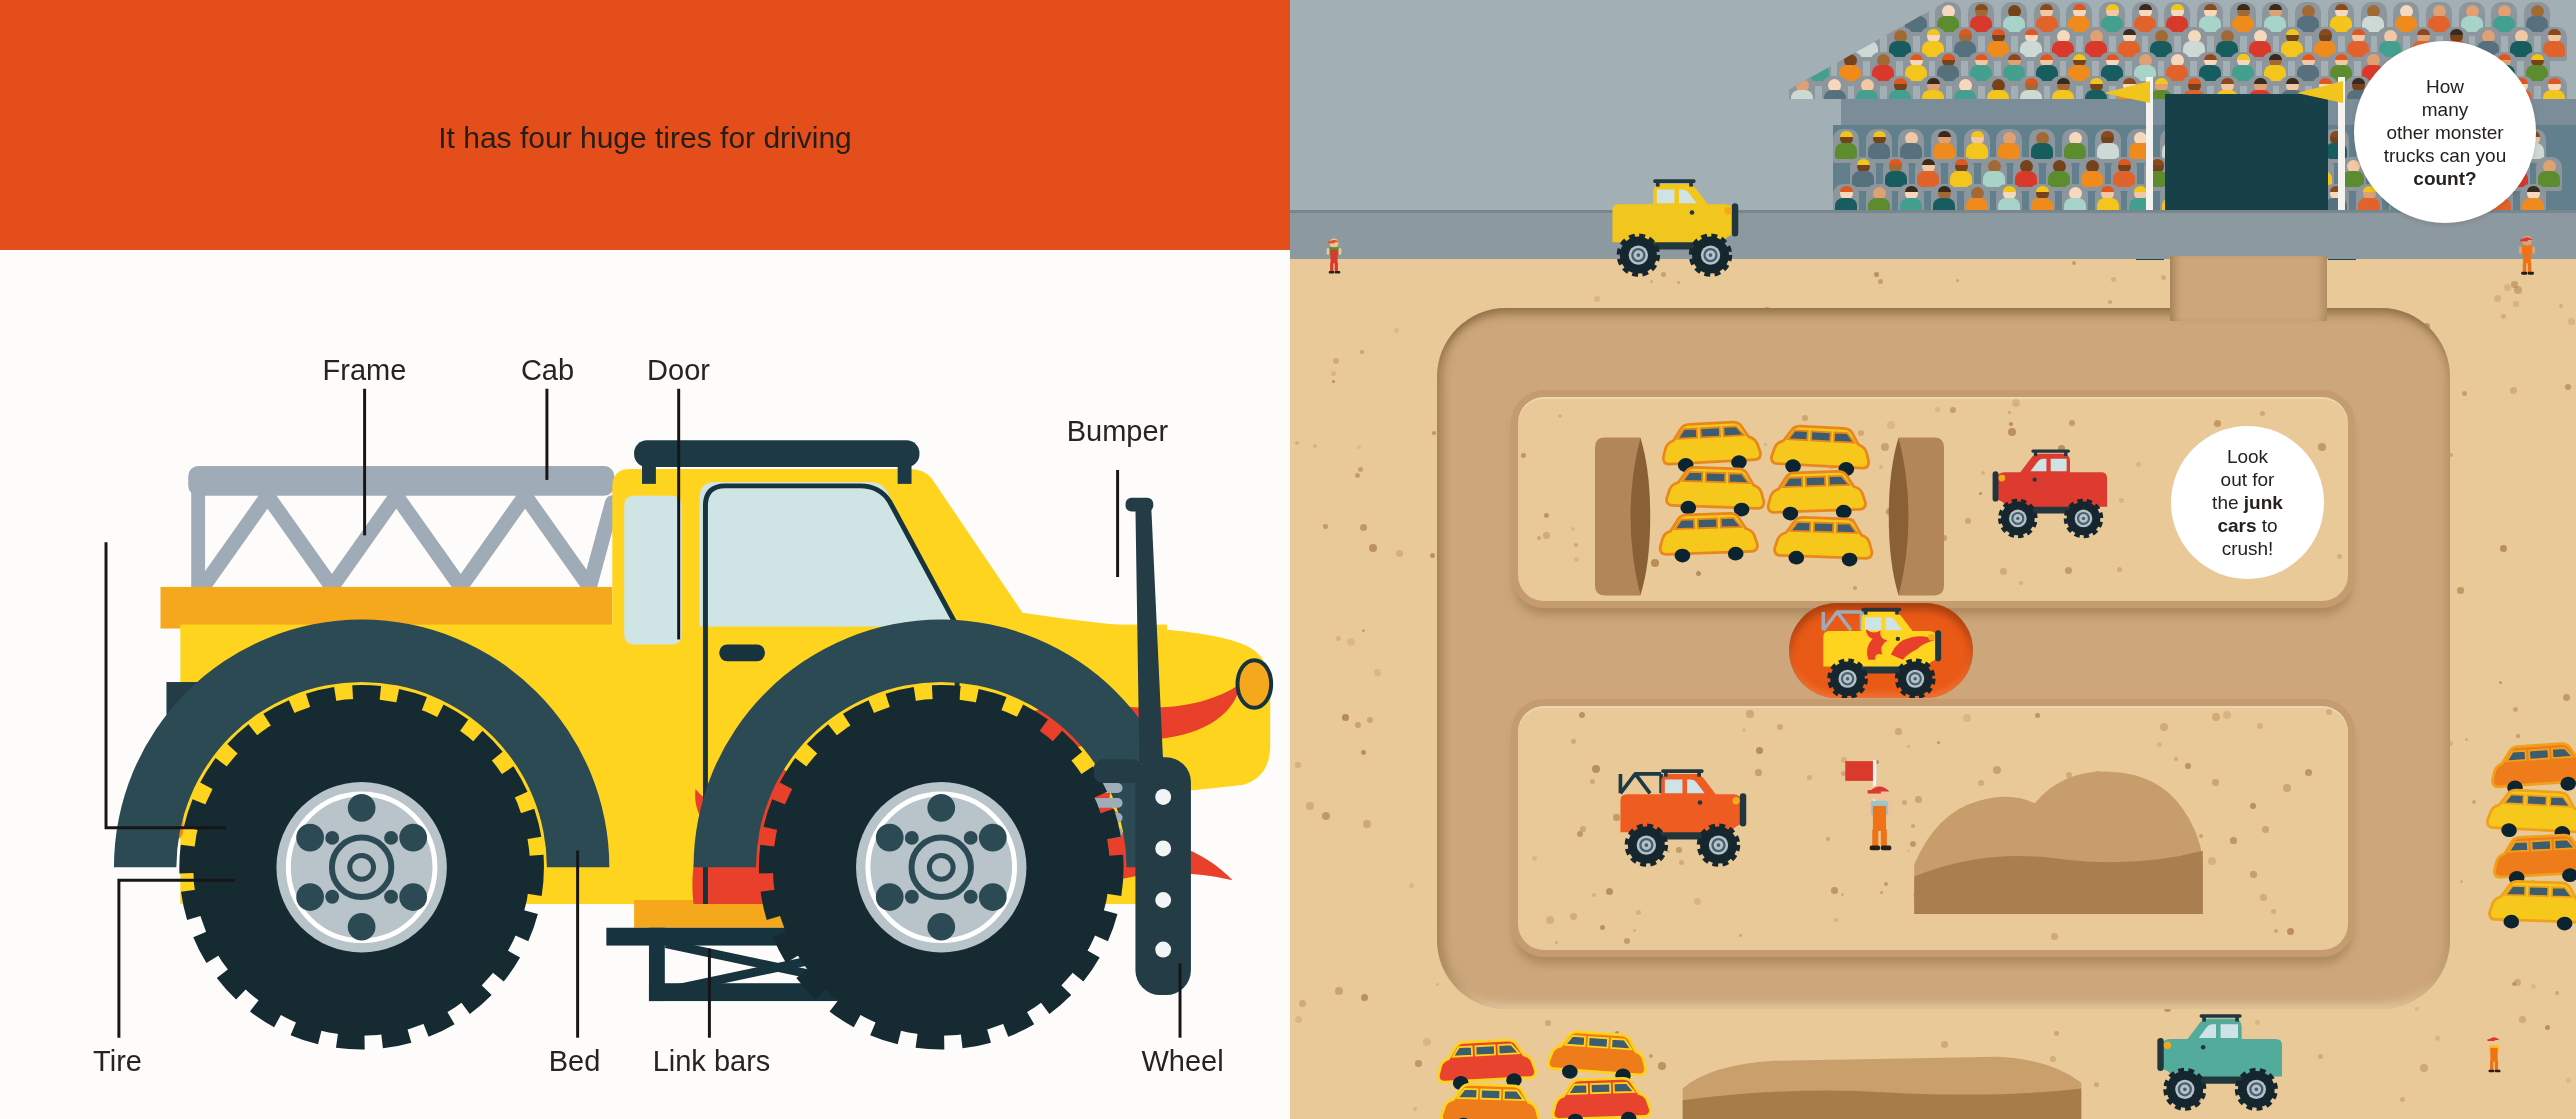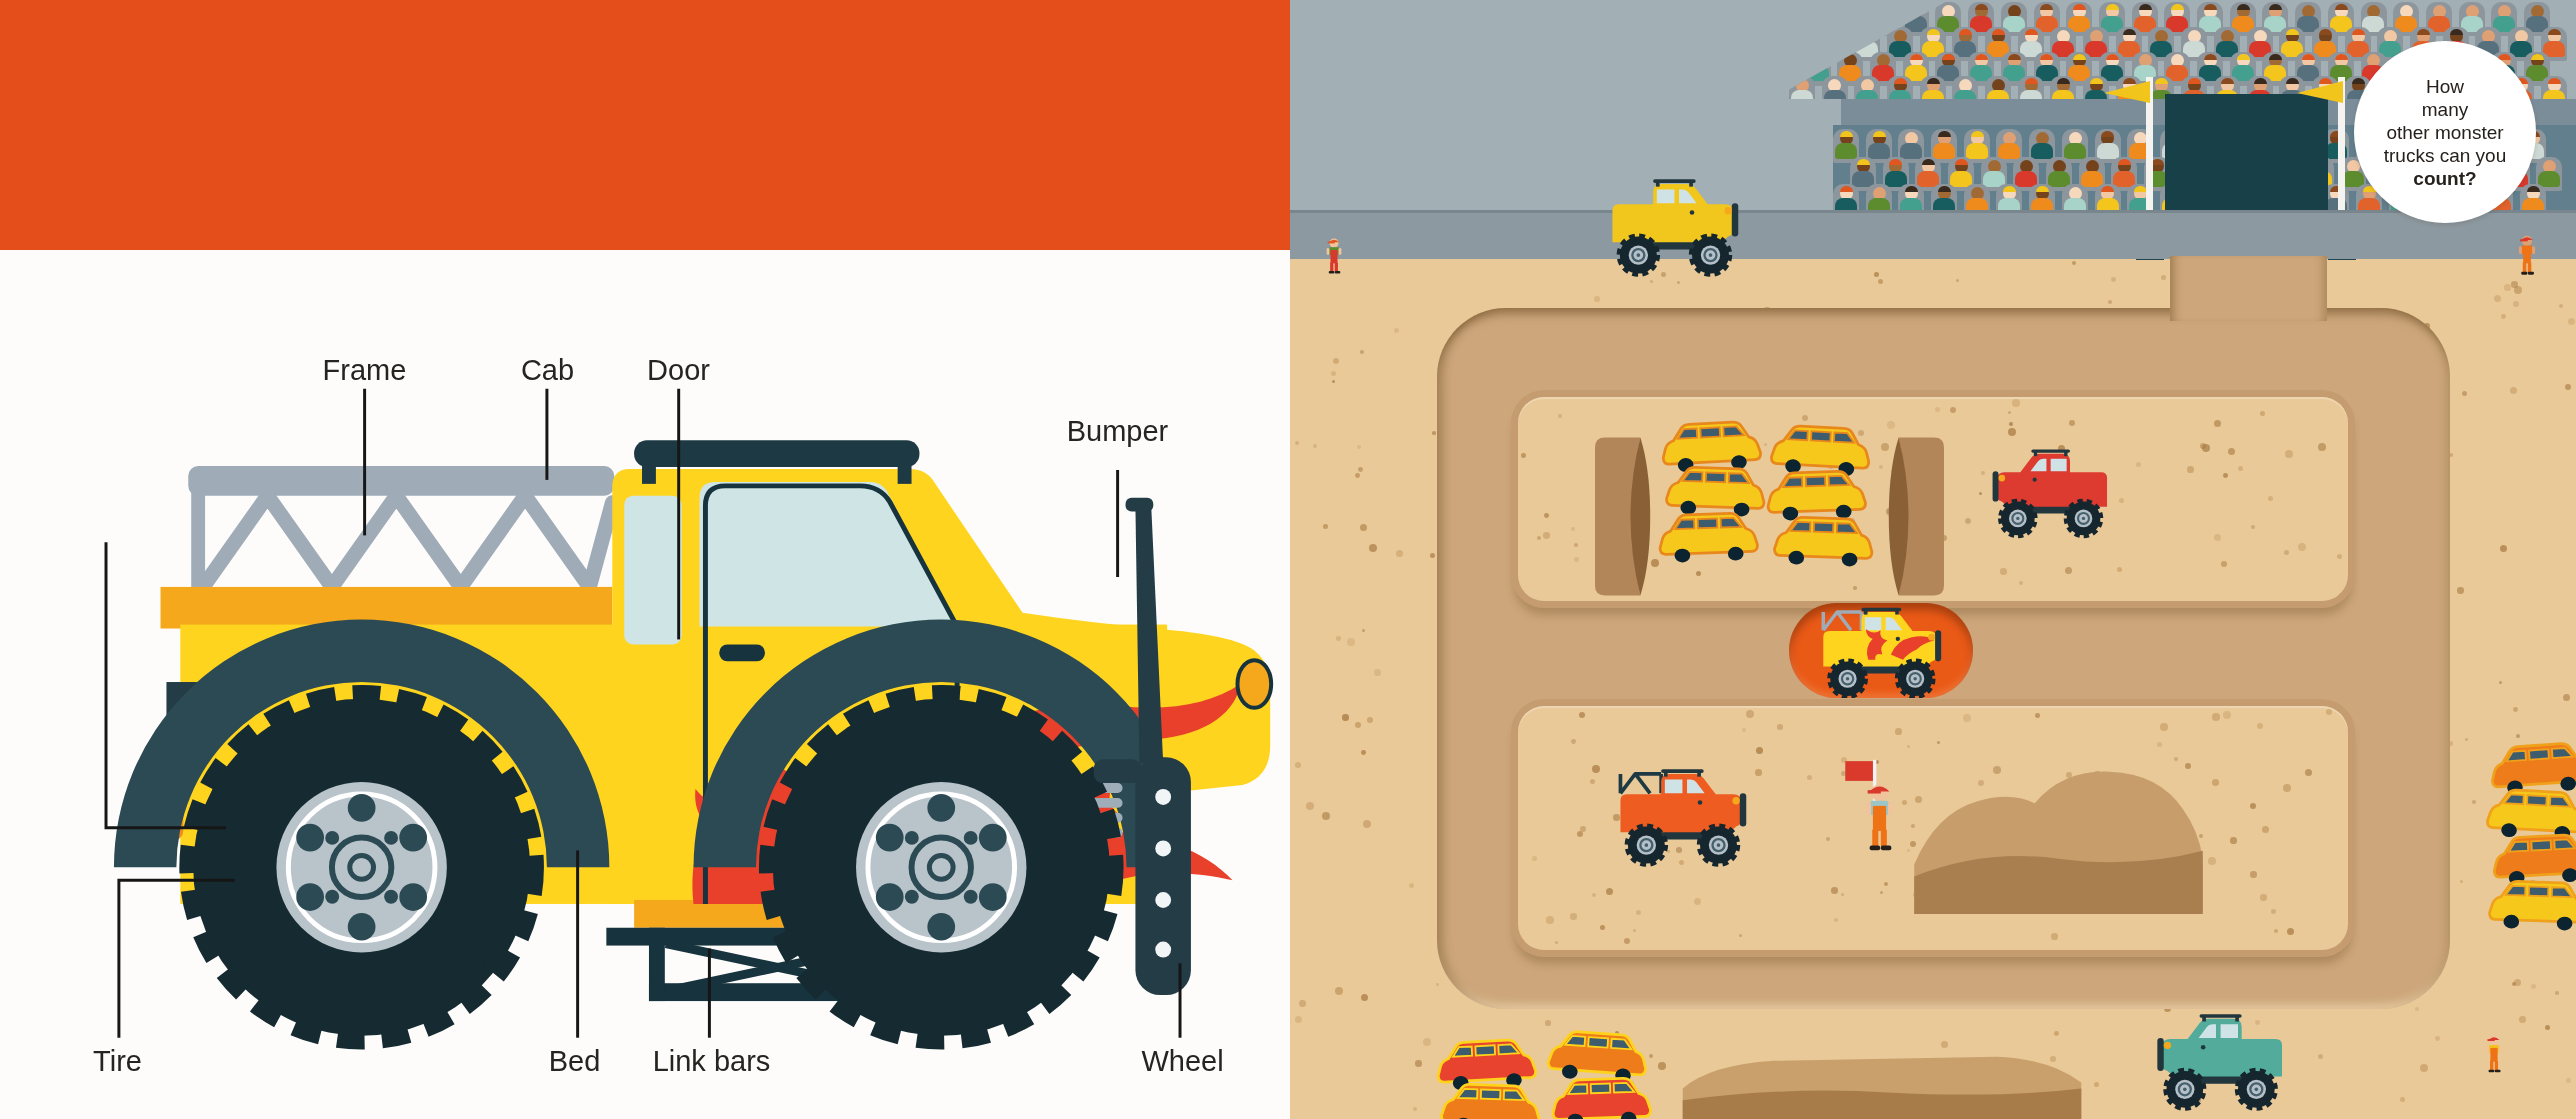--- a/index.html
+++ b/index.html
@@ -62,20 +62,21 @@
   .car{width:103px;height:54px;}
   b{font-weight:bold;}
 </style>
 </head>
 <body>
 
 <div class="page">
 
   <section class="left-page">
     <header class="header">
+      <div class="sub sub1">It has four huge tires for driving</div>
     </header>
 
     <div class="diagram">
       <svg class="truck-svg" viewBox="0 0 1302 878">
 
         <rect x="190" y="218" width="430" height="30" rx="10" fill="#9fabb7"></rect>
         <polyline points="205,340 270,248 335,340 400,248 465,340 530,248 595,340 618,255" fill="none" stroke="#9fabb7" stroke-width="15" stroke-linejoin="round" stroke-linecap="round"></polyline>
         <line x1="200" y1="240" x2="200" y2="340" stroke="#9fabb7" stroke-width="14"></line>
 
         <rect x="162" y="340" width="456" height="42" fill="#f5a81c"></rect>
@@ -1333,20 +1334,27 @@
   <circle r="2" fill="#44606c"></circle>
                 </g>
                 <g transform="translate(120,92)">
   <circle r="20" fill="#16262e" stroke="#16262e" stroke-width="7" stroke-dasharray="6 4.5"></circle>
   <circle r="10.5" fill="#b6c0c8"></circle>
                   <circle r="6.5" fill="none" stroke="#44606c" stroke-width="2.5"></circle>
   <circle r="2" fill="#44606c"></circle>
                 </g>
  </g>
             </svg></span>
+        <div class="crush-bubble">
+          <div><span>Look</span></div>
+          <div><span>out for</span></div>
+          <div><span>the </span><b>junk</b></div>
+          <div><b>cars</b><span> to</span></div>
+          <div><span>crush!</span></div>
+        </div>
       </div>
 
       <div class="capsule">
         <span class="vh" id="vPlayerTruck" style="left:22px;top:-4px;width:139px;height:104px"><svg viewBox="0 0 160 120" width="100%" height="100%">
               <g>
   <rect x="34" y="74" width="96" height="12" rx="2" fill="#22363e"></rect>
   <path d="M14,36 L30,15 L46,36 M30,15 H58 M58,15 V36 M14,15 V36" stroke="#9fabb7" stroke-width="4" fill="none" stroke-linejoin="round"></path>
   <path d="M14,78 V44 Q14,37 21,37 H58 V24 Q58,15 67,15 H94 Q100,15 104,20 L117,37 H136 Q144,37 145,45 L146,62 Q146,70 139,72 L132,78 Z" fill="#ffd41f"></path>
   <path d="M62,21 H90 Q94,21 96,24 L105,36 H62 Z" fill="#cfe3e6"></path>
   <rect x="81" y="19" width="5" height="18" fill="#ffd41f"></rect>

